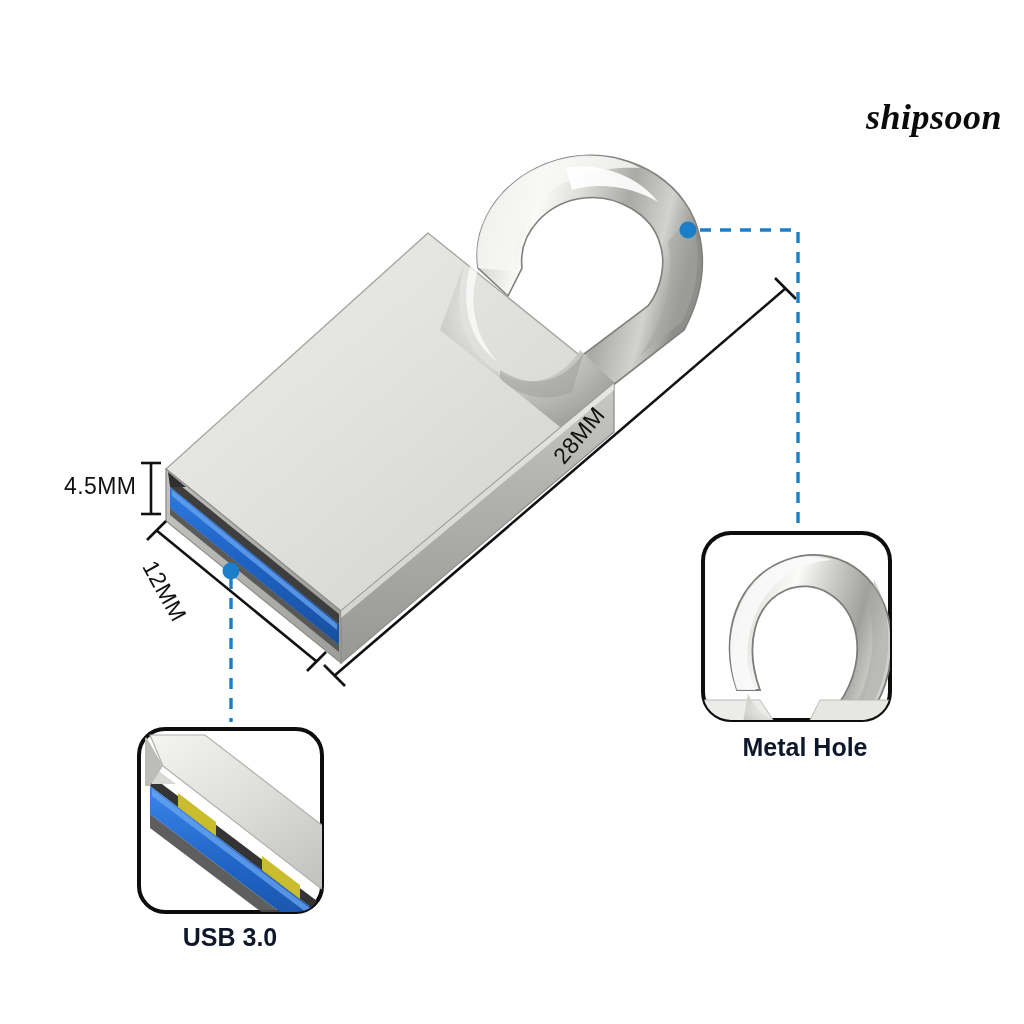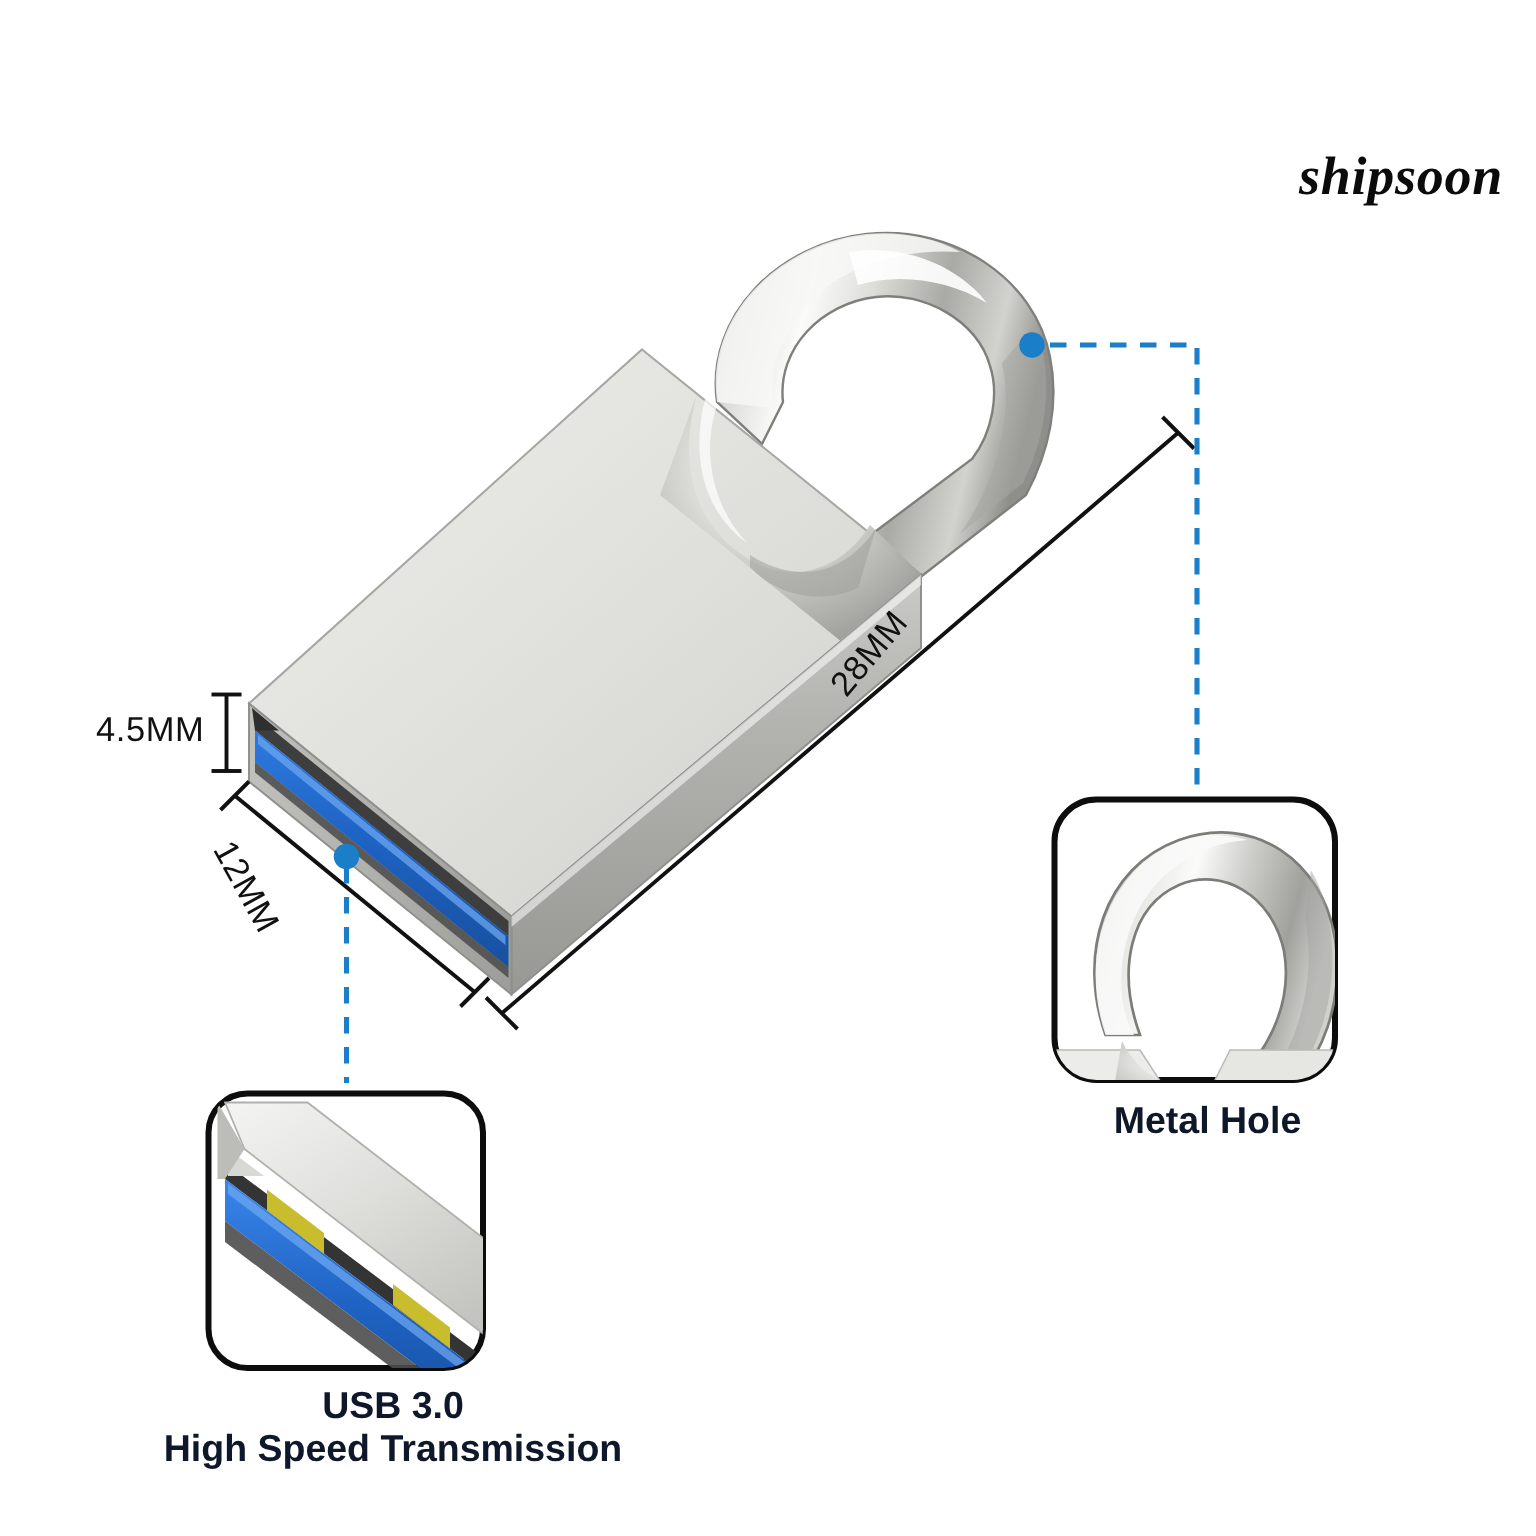--- a/index.html
+++ b/index.html
@@ -71,21 +71,20 @@
     font-family: "Liberation Sans", sans-serif;
     font-weight: bold;
     line-height: 1.14;
     white-space: nowrap;
   }
   .caption-usb {
     left: 0px;
     top: 923px;
     width: 460px;
     font-size: 25px;
-    margin-left: 32px;
   }
   .caption-usb .l1 { display: block; }
   .caption-usb .l2 { display: block; }
   .caption-hole {
     left: 640px;
     top: 733px;
     width: 330px;
     font-size: 25px;
   }
   .caption-hole .l1 { display: block; }
@@ -302,20 +301,19 @@
   <div class="watermark">shipsoon</div>
 
   <div class="dim-label dim-45">4.5MM</div>
 
   <div class="dim-label dim-12">12MM</div>
 
   <div class="dim-label dim-28">28MM</div>
 
   <div class="callout-caption caption-usb">
     <span class="l1">USB 3.0</span>
-    <span class="l2">High Speed Transmission</span>
   </div>
 
   <div class="callout-caption caption-hole">
     <span class="l1">Metal Hole</span>
   </div>
 
 </div>
 
 </body></html>

